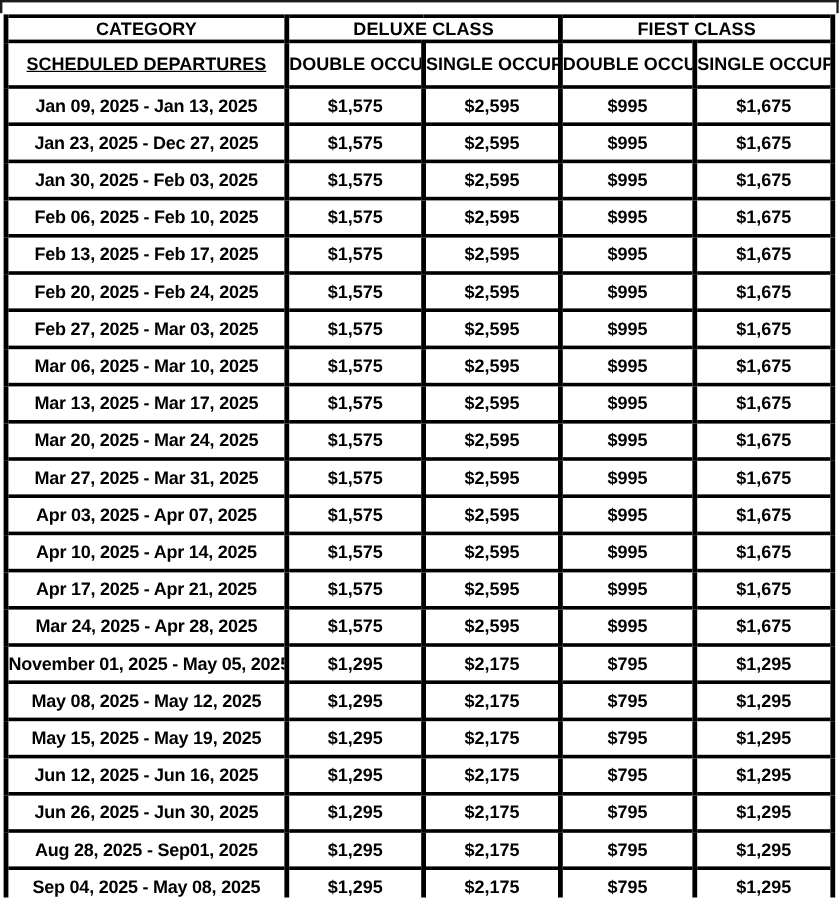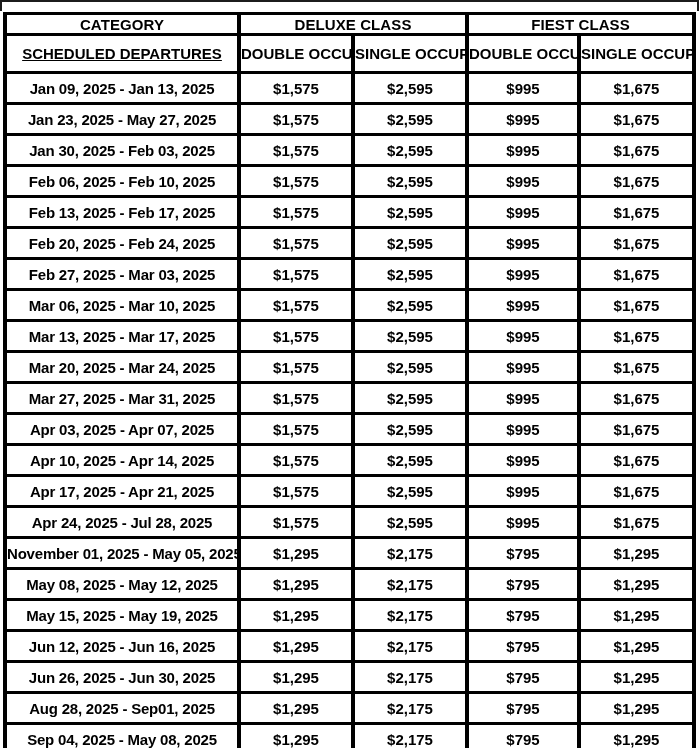--- a/index.html
+++ b/index.html
@@ -114,21 +114,21 @@
   </thead>
   <tbody>
       <tr>
         <td class="dates">Jan 09, 2025 - Jan 13, 2025</td>
         <td class="price">$1,575</td>
         <td class="price">$2,595</td>
         <td class="price">$995</td>
         <td class="price">$1,675</td>
       </tr>
       <tr>
-        <td class="dates">Jan 23, 2025 - May 27, 2025</td>
+        <td class="dates">Jan 23, 2025 - Dec 27, 2025</td>
         <td class="price">$1,575</td>
         <td class="price">$2,595</td>
         <td class="price">$995</td>
         <td class="price">$1,675</td>
       </tr>
       <tr>
         <td class="dates">Jan 30, 2025 - Feb 03, 2025</td>
         <td class="price">$1,575</td>
         <td class="price">$2,595</td>
         <td class="price">$995</td>
@@ -205,21 +205,21 @@
         <td class="price">$1,675</td>
       </tr>
       <tr>
         <td class="dates">Apr 17, 2025 - Apr 21, 2025</td>
         <td class="price">$1,575</td>
         <td class="price">$2,595</td>
         <td class="price">$995</td>
         <td class="price">$1,675</td>
       </tr>
       <tr>
-        <td class="dates">Apr 24, 2025 - Jul 28, 2025</td>
+        <td class="dates">Mar 24, 2025 - Apr 28, 2025</td>
         <td class="price">$1,575</td>
         <td class="price">$2,595</td>
         <td class="price">$995</td>
         <td class="price">$1,675</td>
       </tr>
       <tr>
         <td class="dates">November 01, 2025 - May 05, 2025</td>
         <td class="price">$1,295</td>
         <td class="price">$2,175</td>
         <td class="price">$795</td>

